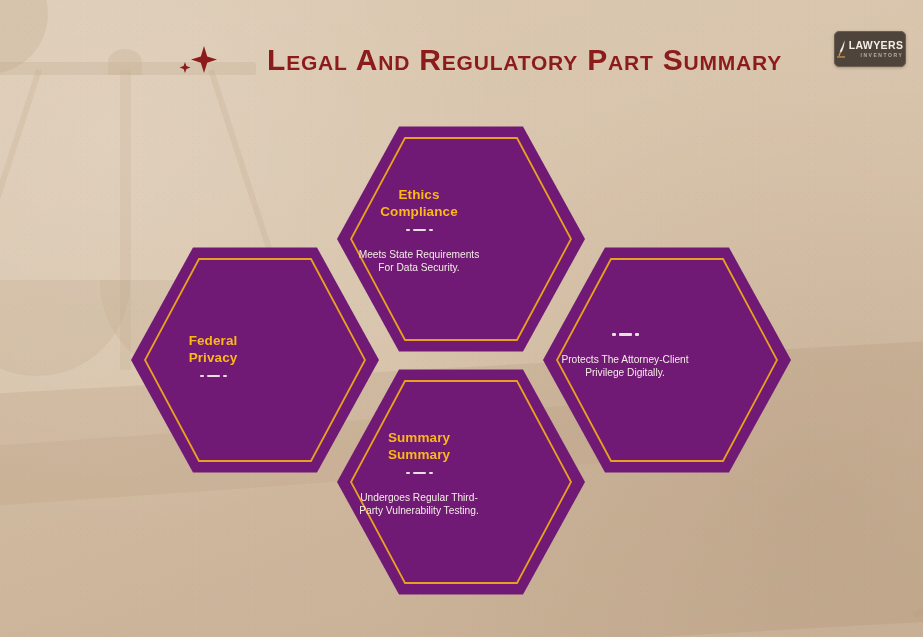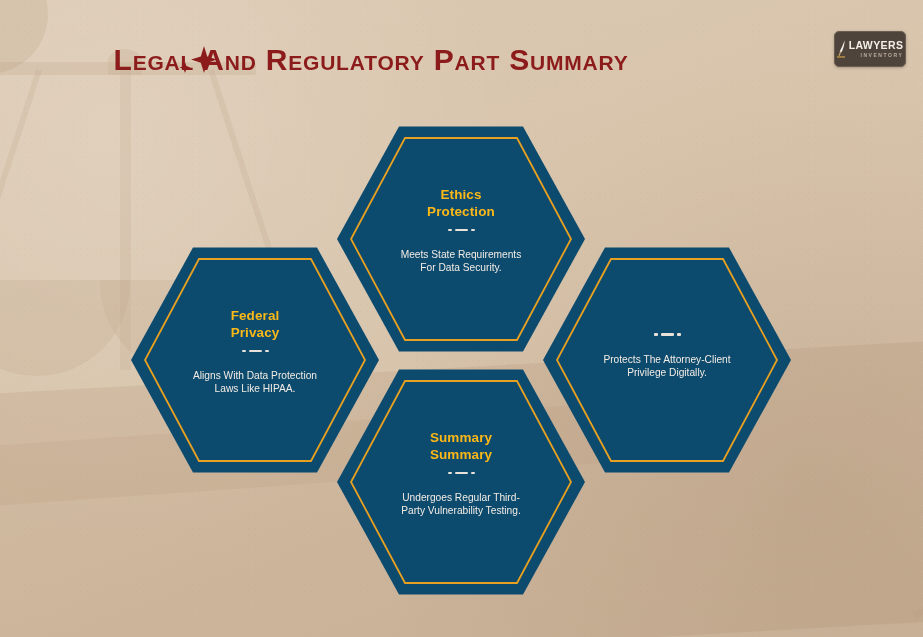--- a/index.html
+++ b/index.html
@@ -163,21 +163,22 @@
   }
   .scales-pan-l { left: -36px; }
   .scales-pan-r { left: 120px; }
 
   
   .header {
     position: absolute;
     left: 0;
     top: 44px;
     width: 742px;
-    text-align: center;
+    text-align: right;
+    padding-left: 40px;
   }
   .title {
     display: inline-block;
     margin: 0;
     color: #8c1b1b;
     font-family: "Liberation Sans", sans-serif;
     font-size: 30px;
     font-weight: bold;
     font-variant: small-caps;
     letter-spacing: .8px;
@@ -236,24 +237,23 @@
 
   
   .hex {
     position: absolute;
     width: 248px;
     height: 232px;
     color: #fff;
     text-align: center;
     -webkit-clip-path: polygon(25% 1.5%, 75% 1.5%, 100% 50%, 75% 98.5%, 25% 98.5%, 0% 50%);
     clip-path: polygon(25% 1.5%, 75% 1.5%, 100% 50%, 75% 98.5%, 25% 98.5%, 0% 50%);
-    background: #0c4a6e;
+    background: #701a75;
     display: flex;
     align-items: center;
-    justify-content: center;
   }
   .hex-border-svg {
     position: absolute;
     left: 11px;
     top: 12px;
     width: 226px;
     height: 208px;
     pointer-events: none;
   }
   .hex-content {
@@ -346,21 +346,21 @@
     </div>
   </div>
 
   <div class="hex" id="hex-ethics">
     <svg class="hex-border-svg" viewBox="0 0 226 208" preserveAspectRatio="none">
       <polygon points="57,3 169,3 223,104 169,205 57,205 3,104" fill="none" stroke="#e8a020" stroke-width="1.8"></polygon>
     </svg>
     <div class="hex-content">
       <p class="hex-title">
         <span>Ethics</span><br>
-        <span>Protection</span>
+        <span>Compliance</span>
       </p>
       <div class="hex-divider">
           <i></i>
           <i></i>
           <i></i>
         </div>
       <p class="hex-body">Meets State Requirements For Data Security.</p>
     </div>
   </div>
 
@@ -371,21 +371,20 @@
     <div class="hex-content">
       <p class="hex-title">
         <span>Federal</span><br>
         <span>Privacy</span>
       </p>
       <div class="hex-divider">
           <i></i>
           <i></i>
           <i></i>
         </div>
-      <p class="hex-body">Aligns With Data Protection Laws Like HIPAA.</p>
     </div>
   </div>
 
   <div class="hex" id="hex-confidentiality">
     <svg class="hex-border-svg" viewBox="0 0 226 208" preserveAspectRatio="none">
       <polygon points="57,3 169,3 223,104 169,205 57,205 3,104" fill="none" stroke="#e8a020" stroke-width="1.8"></polygon>
     </svg>
     <div class="hex-content">
       <div class="hex-divider">
           <i></i>

